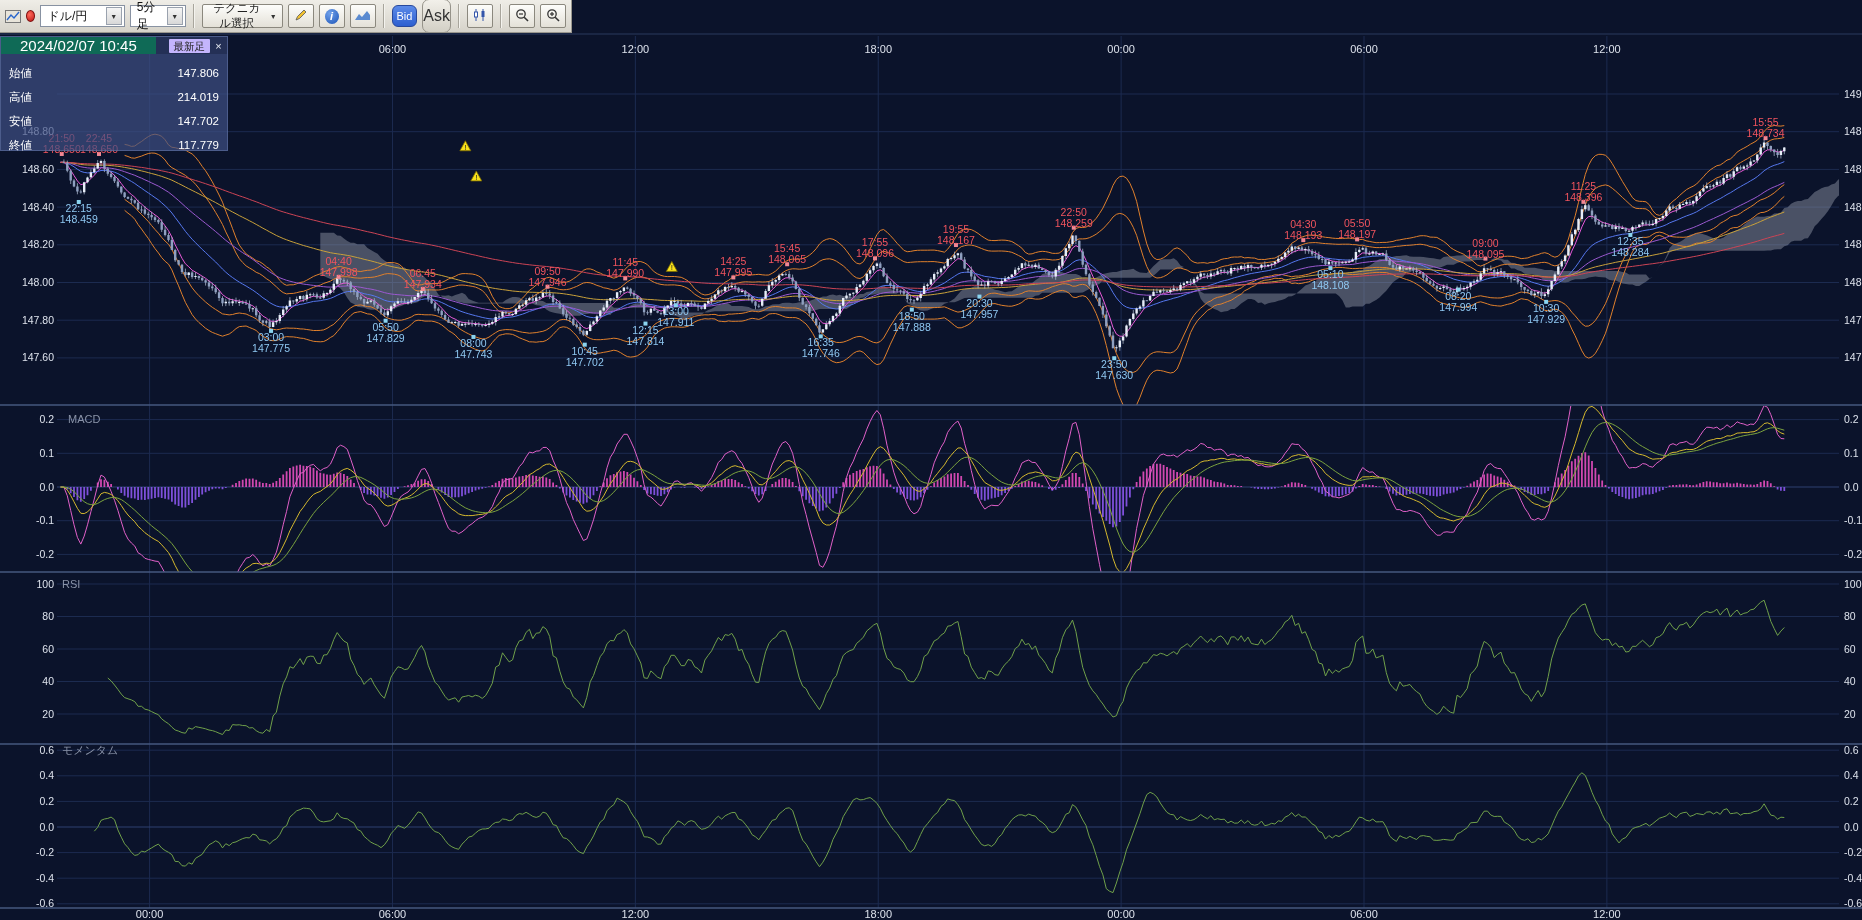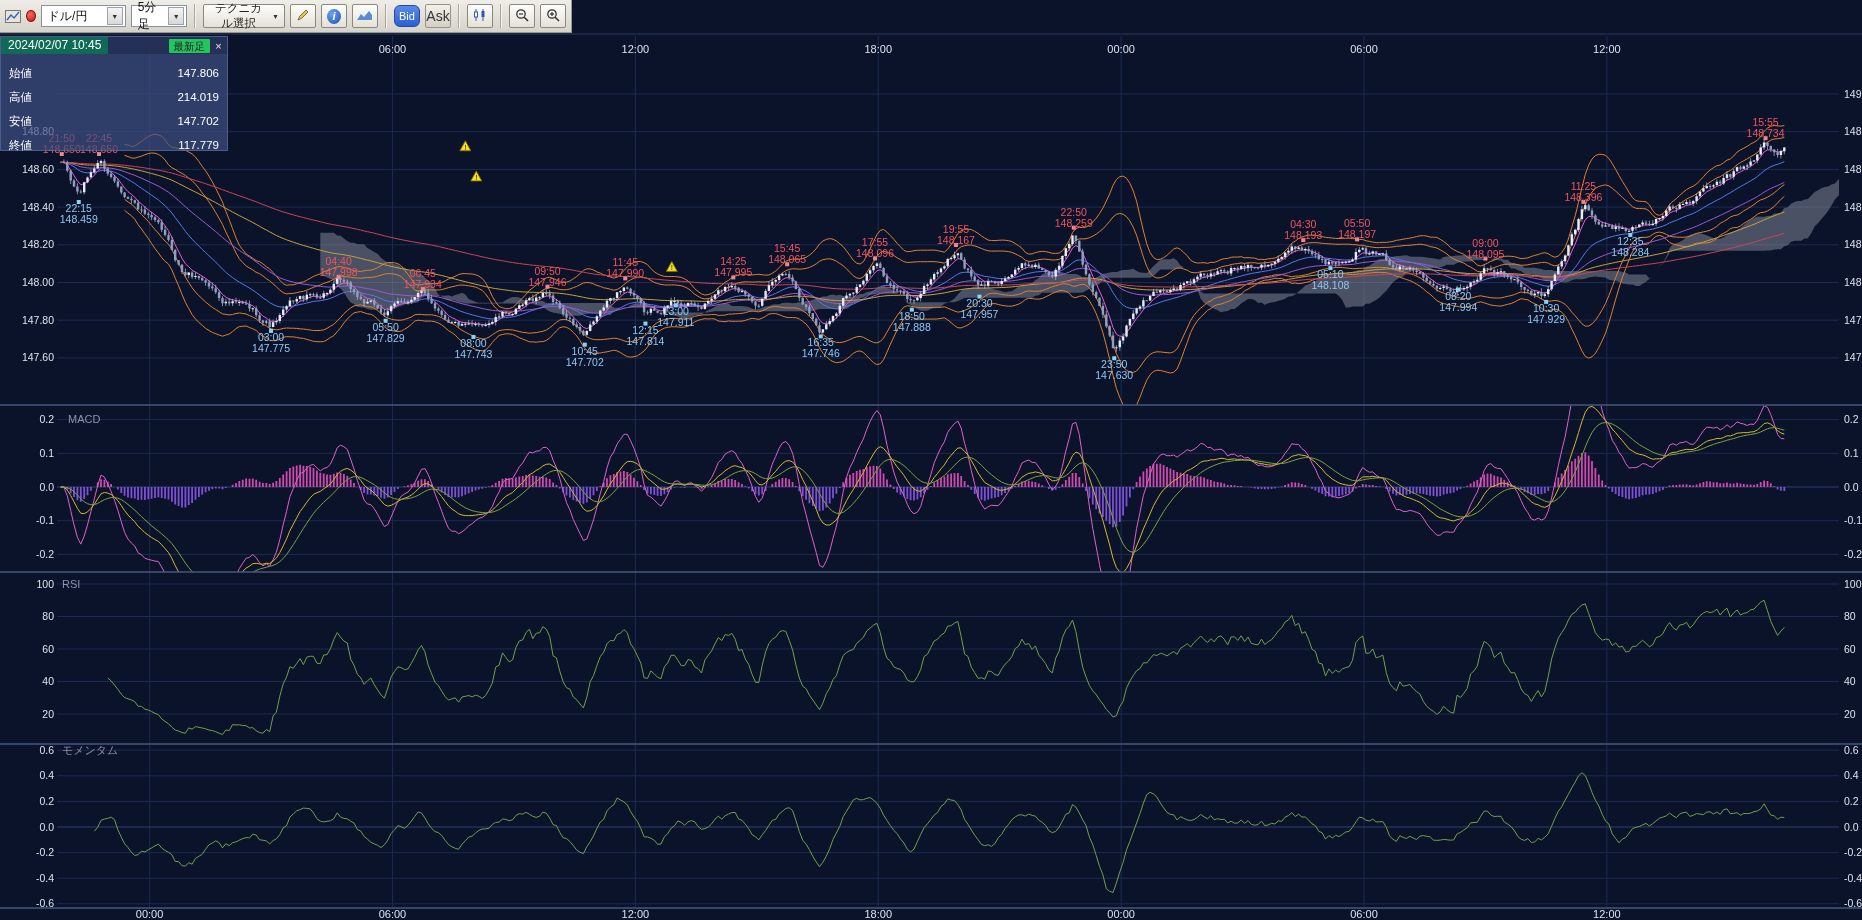--- a/index.html
+++ b/index.html
@@ -19,29 +19,29 @@
     display:flex;align-items:center;justify-content:center;font-size:7px;color:#333}
   .sel-pair{width:110px}
   .sel-tf{width:72px}
   .tbtn{height:24px;min-width:26px;border:1px solid #8b887e;background:linear-gradient(#fdfdfb,#e4e1d8);border-radius:2px;
     display:inline-flex;align-items:center;justify-content:center;font-size:11.5px;color:#222;padding:0 5px;cursor:default}
   .tech{gap:4px}
   .tech .arrow2{font-size:7px;color:#333}
   .iico{width:15px;height:15px;border-radius:50%;background:radial-gradient(circle at 35% 30%,#6fa0ea,#1d55b8);color:#fff;
     font-size:11px;font-weight:bold;font-style:italic;display:flex;align-items:center;justify-content:center}
   .bid{height:22px;width:34px;font-size:11px;border-radius:6px;background:linear-gradient(#5b8ae8,#2d5fd0);color:#fff;border:1px solid #27489c}
-  .ask{height:24px;width:34px;font-size:14px;border-radius:2px;background:linear-gradient(#f2f0ea,#d2cfc5);color:#333;border:1px solid #96938a}
+  .ask{height:34px;width:34px;font-size:16px;border-radius:7px;background:linear-gradient(#f2f0ea,#d2cfc5);color:#333;border:1px solid #96938a}
   .sep{width:0;height:24px;border-left:1px solid #a8a59c;border-right:1px solid #f4f3ee;margin:0 2px}
 
   
   .info{position:absolute;left:0;top:36px;width:228px;z-index:15;font-size:11.5px;color:#fff;
     background:rgba(62,80,132,0.70);border:1px solid rgba(120,140,190,0.4)}
   .info-h{display:flex;align-items:center;height:17px;background:rgba(34,46,84,0.85)}
-  .info-date{background:#0f6a56;color:#fff;height:17px;line-height:17px;padding:0 7px;font-size:12px}
-  .info-badge{margin-left:auto;background:#22c55e;color:#222;font-size:10.5px;height:14px;line-height:14px;padding:0 5px;border-radius:1px}
+  .info-date{background:#0f6a56;color:#fff;height:17px;line-height:17px;padding:0 19px;font-size:15px}
+  .info-badge{margin-left:auto;background:#c4b5fd;color:#222;font-size:10.5px;height:14px;line-height:14px;padding:0 5px;border-radius:1px}
   .info-x{width:17px;text-align:center;color:#e8ecf4;font-size:11px;cursor:default}
   .info-row{display:flex;justify-content:space-between;height:15.5px;line-height:15.5px;padding:12px 8px}
   .info-row .v{text-align:left}
 </style>
 </head>
 <body>
 
 <div id="stage">
 
   <svg id="chart" width="1862" height="920">

